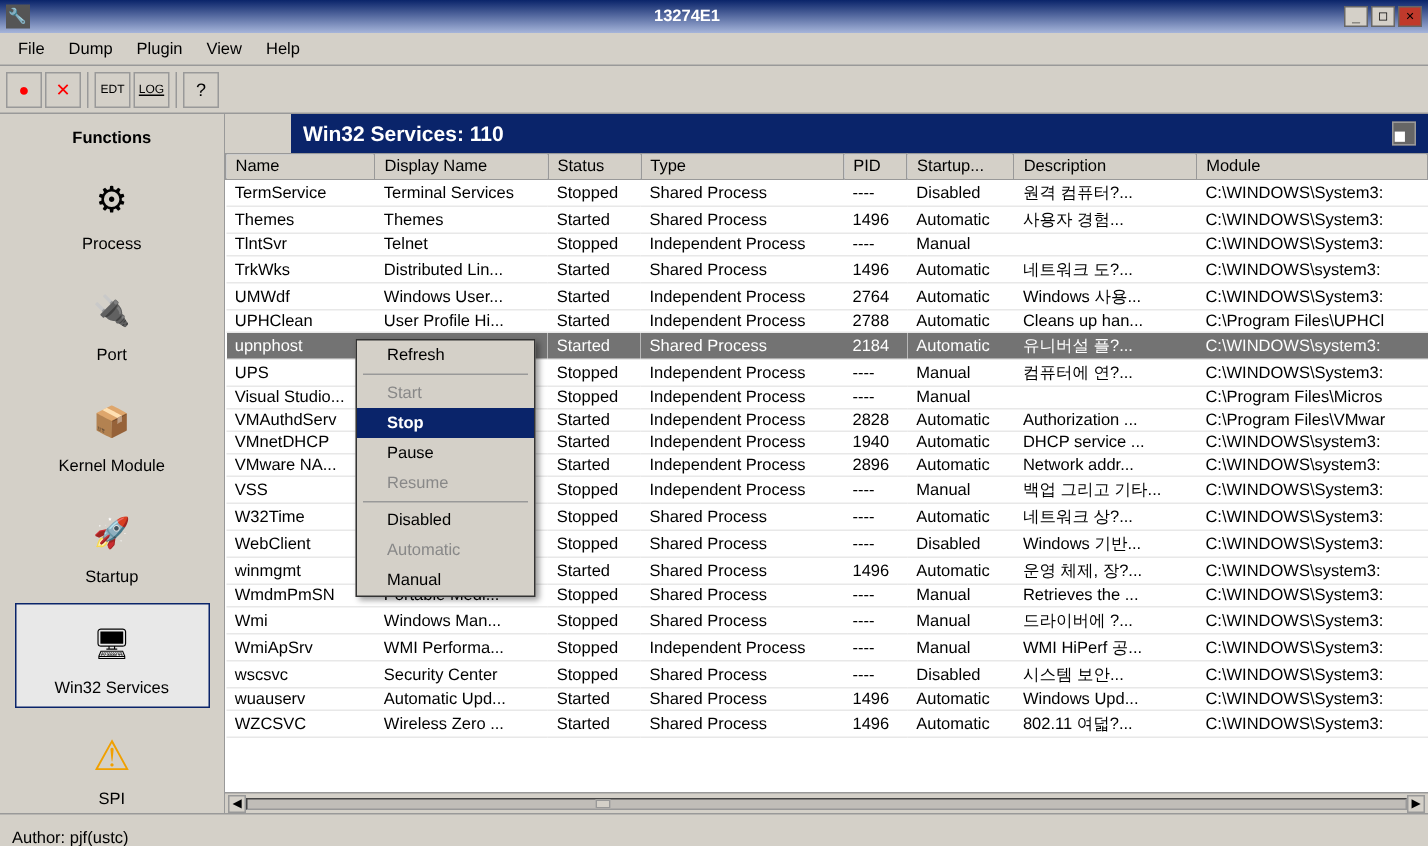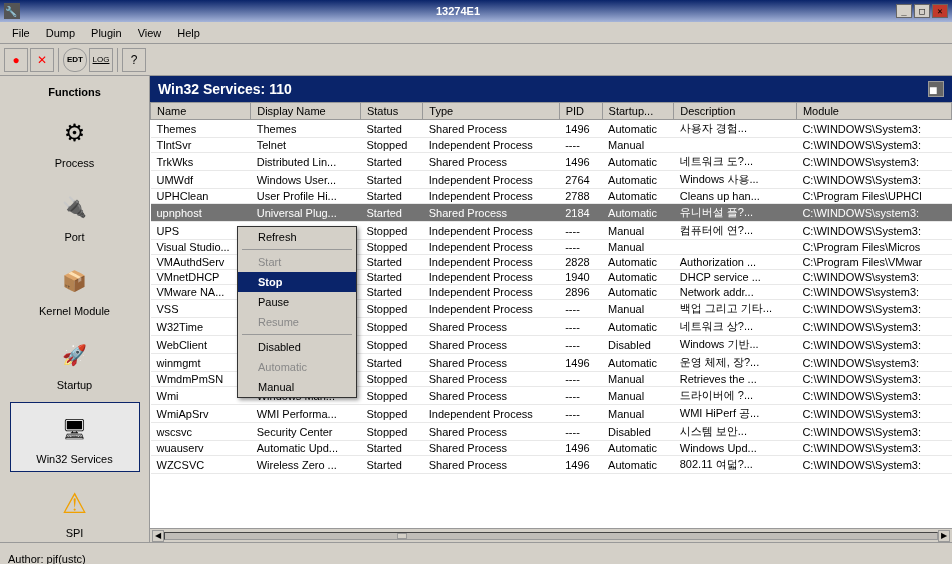--- a/index.html
+++ b/index.html
@@ -26,21 +26,21 @@
 
     
     .sidebar { width: 150px; background: #d4d0c8; border-right: 1px solid #999; display: flex; flex-direction: column; align-items: center; padding-top: 10px; overflow-y: auto; }
     .sidebar-item { width: 130px; display: flex; flex-direction: column; align-items: center; padding: 6px 4px; cursor: pointer; border: 1px solid transparent; margin-bottom: 4px; }
     .sidebar-item.active { background: #e8e8e8; border-color: #0a246a; }
     .sidebar-icon { width: 40px; height: 40px; display: flex; align-items: center; justify-content: center; font-size: 24px; margin-bottom: 4px; }
     .sidebar-label { font-size: 11px; text-align: center; color: #000; }
 
     
     .content { flex: 1; display: flex; flex-direction: column; overflow: hidden; }
-    .content-header { background: #0a246a; color: white; font-size: 14px; font-weight: bold; padding: 4px 8px; height: 26px; display: flex; align-items: center; justify-content: space-between; }
+    .content-header { background: #0a246a; color: white; font-size: 14px; font-weight: bold; padding: 4px 8px; height: 26px; display: flex; align-items: center; justify-content: space-between; margin-left: 44px; }
 
     
     .table-container { flex: 1; overflow-y: auto; overflow-x: auto; background: white; }
     table { width: 100%; border-collapse: collapse; font-size: 11px; }
     thead th { background: #d4d0c8; border: 1px solid #999; padding: 2px 6px; text-align: left; font-weight: normal; white-space: nowrap; position: sticky; top: 0; cursor: pointer; }
     tbody tr { cursor: pointer; }
     tbody tr.selected { background: #737373; color: white; }
     tbody td { border-bottom: 1px solid #e8e8e8; padding: 1px 6px; white-space: nowrap; overflow: hidden; max-width: 150px; text-overflow: ellipsis; }
 
     
@@ -77,21 +77,21 @@
   <span class="menu-item">Dump</span>
   <span class="menu-item">Plugin</span>
   <span class="menu-item">View</span>
   <span class="menu-item">Help</span>
 </div>
 
 <div class="toolbar">
   <div class="toolbar-btn" style="color:red;">●</div>
   <div class="toolbar-btn" style="color:red;">✕</div>
   <div class="toolbar-sep"></div>
-  <div class="toolbar-btn" style="font-size:8px;font-weight:bold;border-radius:11px;">EDT</div>
+  <div class="toolbar-btn" style="font-size:8px;font-weight:normal;">EDT</div>
   <div class="toolbar-btn" style="font-size:8px;text-decoration:underline;">LOG</div>
   <div class="toolbar-sep"></div>
   <div class="toolbar-btn">?</div>
 </div>
 
 <div class="main-layout">
 
   <div class="sidebar">
     <div style="font-size:11px;font-weight:bold;margin-bottom:8px;color:#000;">Functions</div>
 
@@ -141,20 +141,30 @@
             <th>Display Name</th>
             <th>Status</th>
             <th>Type</th>
             <th>PID</th>
             <th>Startup...</th>
             <th>Description</th>
             <th>Module</th>
           </tr>
         </thead>
         <tbody id="table-body">
+        <tr>
+              <td>TermService</td>
+              <td>Terminal Services</td>
+              <td>Stopped</td>
+              <td>Shared Process</td>
+              <td>----</td>
+              <td>Disabled</td>
+              <td>원격 컴퓨터?...</td>
+              <td>C:\WINDOWS\System3:</td>
+            </tr>
             <tr>
               <td>Themes</td>
               <td>Themes</td>
               <td>Started</td>
               <td>Shared Process</td>
               <td>1496</td>
               <td>Automatic</td>
               <td>사용자 경험...</td>
               <td>C:\WINDOWS\System3:</td>
             </tr>

